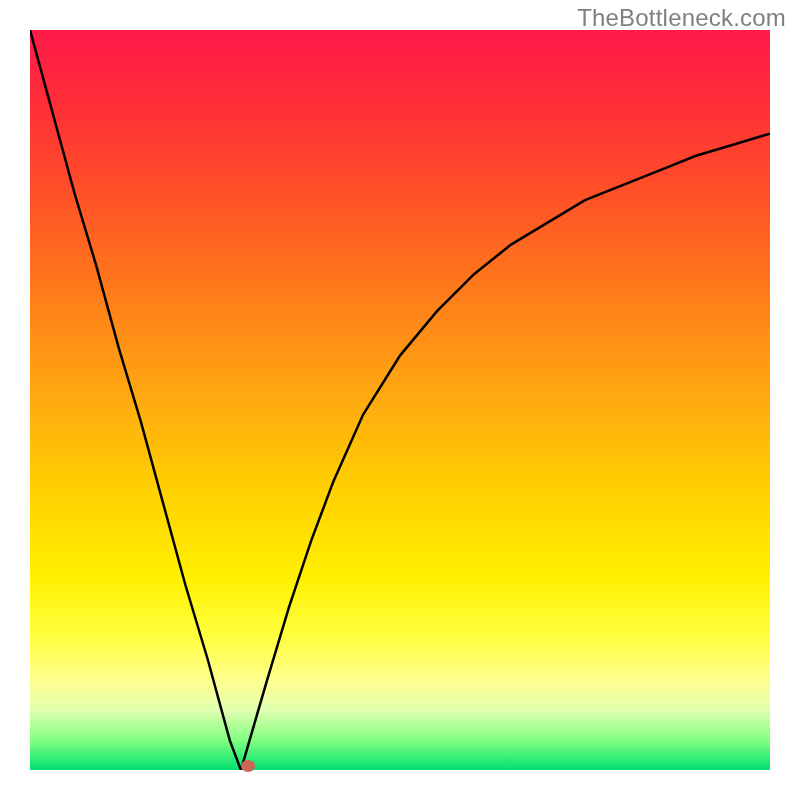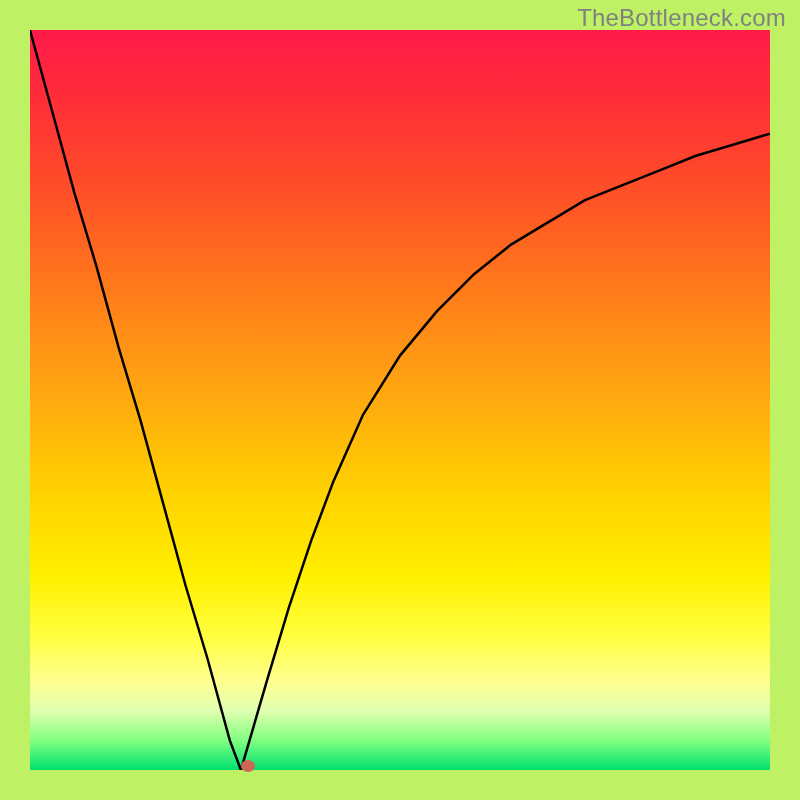--- a/index.html
+++ b/index.html
@@ -9,21 +9,21 @@
     height: 800px;
     background: #000;
     overflow: hidden;
   }
   .frame {
     position: absolute;
     top: 0;
     left: 0;
     width: 800px;
     height: 800px;
-    background: #bef264;
+    background: #ffffff;
   }
   .plot-area {
     position: absolute;
     top: 30px;
     left: 30px;
     width: 740px;
     height: 740px;
     background: linear-gradient(to bottom,
       #ff1a4a 0%,
       #ff2a3a 8%,

